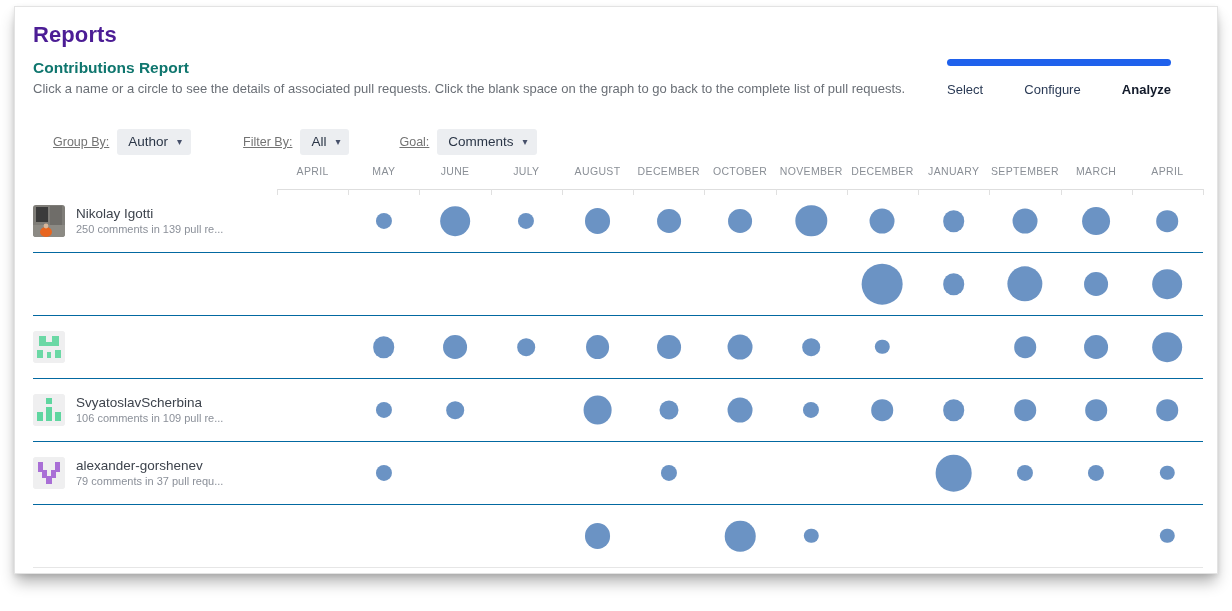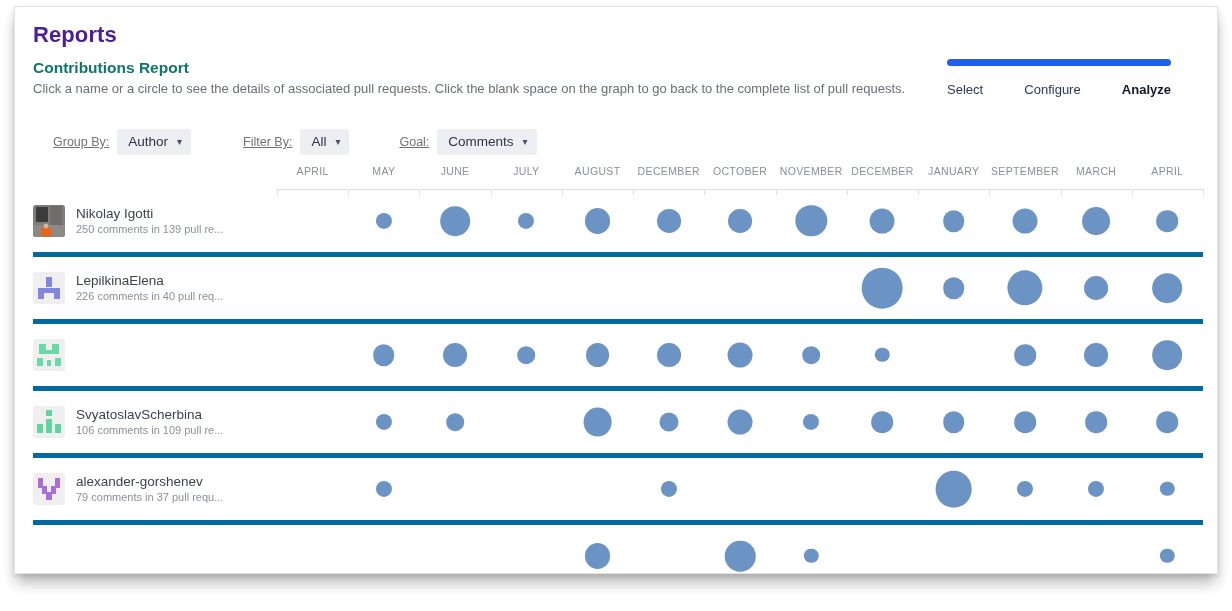--- a/index.html
+++ b/index.html
@@ -148,21 +148,21 @@
     top: 26px;
     width: 1px;
     height: 6px;
     background: #e0e0e0;
   }
 
   .rows { position: relative; margin-top: 0; }
   .row {
     position: relative;
     height: 62px;
-    border-bottom: 5px solid #0369a1;
+    border-bottom: 1px solid #0369a1;
   }
   .row:last-child { border-bottom: 1px solid #e6e6e6; }
 
   .person {
     position: absolute;
     left: 0;
     top: 0;
     width: 236px;
     height: 62px;
     display: flex;
@@ -310,35 +310,20 @@
               <div class="bubble" style="width: 23.8797px; height: 23.8797px; left: 50%; top: 50%; background: rgb(107, 147, 196);"></div>
               <div class="bubble" style="width: 31.3841px; height: 31.3841px; left: 57.6923%; top: 50%; background: rgb(107, 147, 196);"></div>
               <div class="bubble" style="width: 24.9415px; height: 24.9415px; left: 65.3846%; top: 50%; background: rgb(107, 147, 196);"></div>
               <div class="bubble" style="width: 21.6px; height: 21.6px; left: 73.0769%; top: 50%; background: rgb(107, 147, 196);"></div>
               <div class="bubble" style="width: 24.9415px; height: 24.9415px; left: 80.7692%; top: 50%; background: rgb(107, 147, 196);"></div>
               <div class="bubble" style="width: 27.8855px; height: 27.8855px; left: 88.4615%; top: 50%; background: rgb(107, 147, 196);"></div>
               <div class="bubble" style="width: 21.6px; height: 21.6px; left: 96.1538%; top: 50%; background: rgb(107, 147, 196);"></div>
             </div>
           </div>
           <div class="row">
-            <div class="person">
-              <div class="avatar">
-                <svg width="32" height="32" viewBox="0 0 32 32">
-                  <rect width="32" height="32" rx="3" fill="#efeff0"></rect>
-                  <rect x="13" y="5" width="6" height="10" fill="#8187e0"></rect>
-                  <rect x="5" y="16" width="22" height="5" fill="#8187e0"></rect>
-                  <rect x="5" y="21" width="6" height="6" fill="#8187e0"></rect>
-                  <rect x="21" y="21" width="6" height="6" fill="#8187e0"></rect>
-                </svg>
-              </div>
-              <div class="person-text">
-                <div class="person-name">LepilkinaElena</div>
-                <div class="person-sub">226 comments in 40 pull req...</div>
-              </div>
-            </div>
             <div class="plot">
               <div class="bubble" style="width: 40.7294px; height: 40.7294px; left: 65.3846%; top: 50%; background: rgb(107, 147, 196);"></div>
               <div class="bubble" style="width: 21.6px; height: 21.6px; left: 73.0769%; top: 50%; background: rgb(107, 147, 196);"></div>
               <div class="bubble" style="width: 35.2727px; height: 35.2727px; left: 80.7692%; top: 50%; background: rgb(107, 147, 196);"></div>
               <div class="bubble" style="width: 23.8797px; height: 23.8797px; left: 88.4615%; top: 50%; background: rgb(107, 147, 196);"></div>
               <div class="bubble" style="width: 29.6864px; height: 29.6864px; left: 96.1538%; top: 50%; background: rgb(107, 147, 196);"></div>
             </div>
           </div>
           <div class="row">
             <div class="person">

